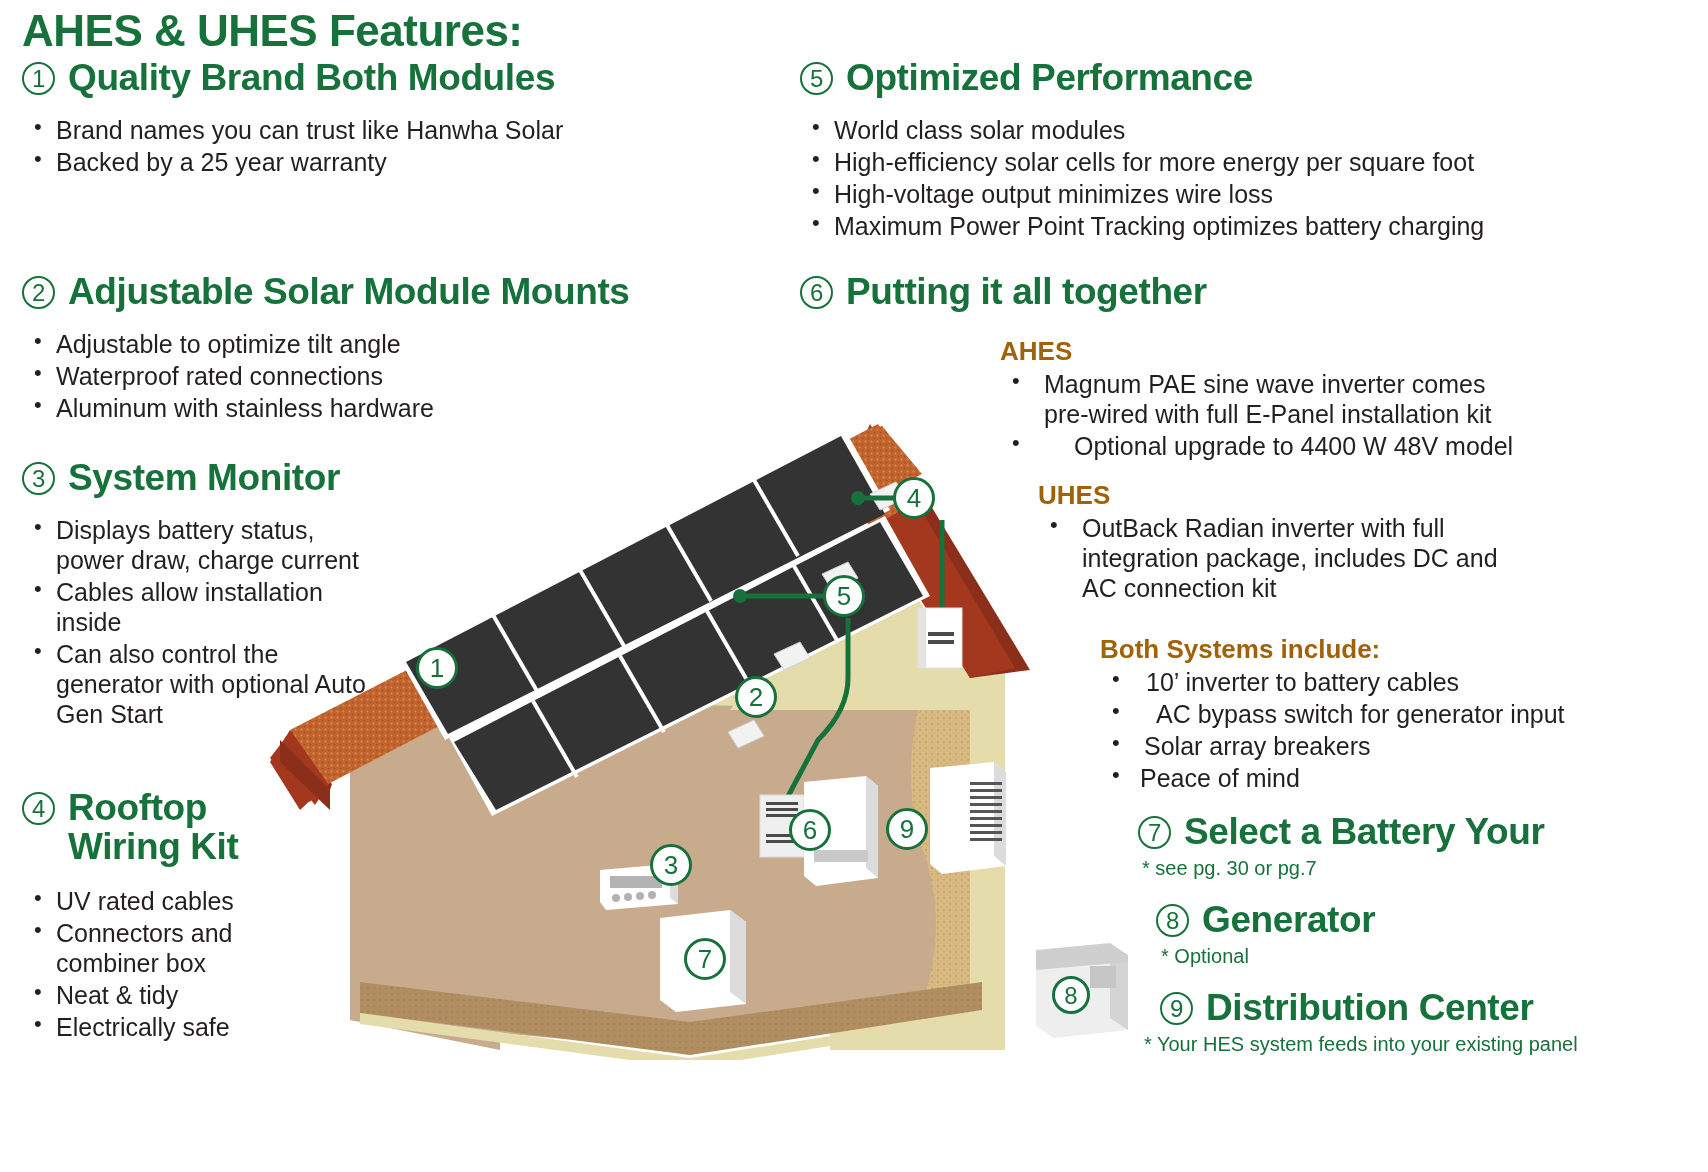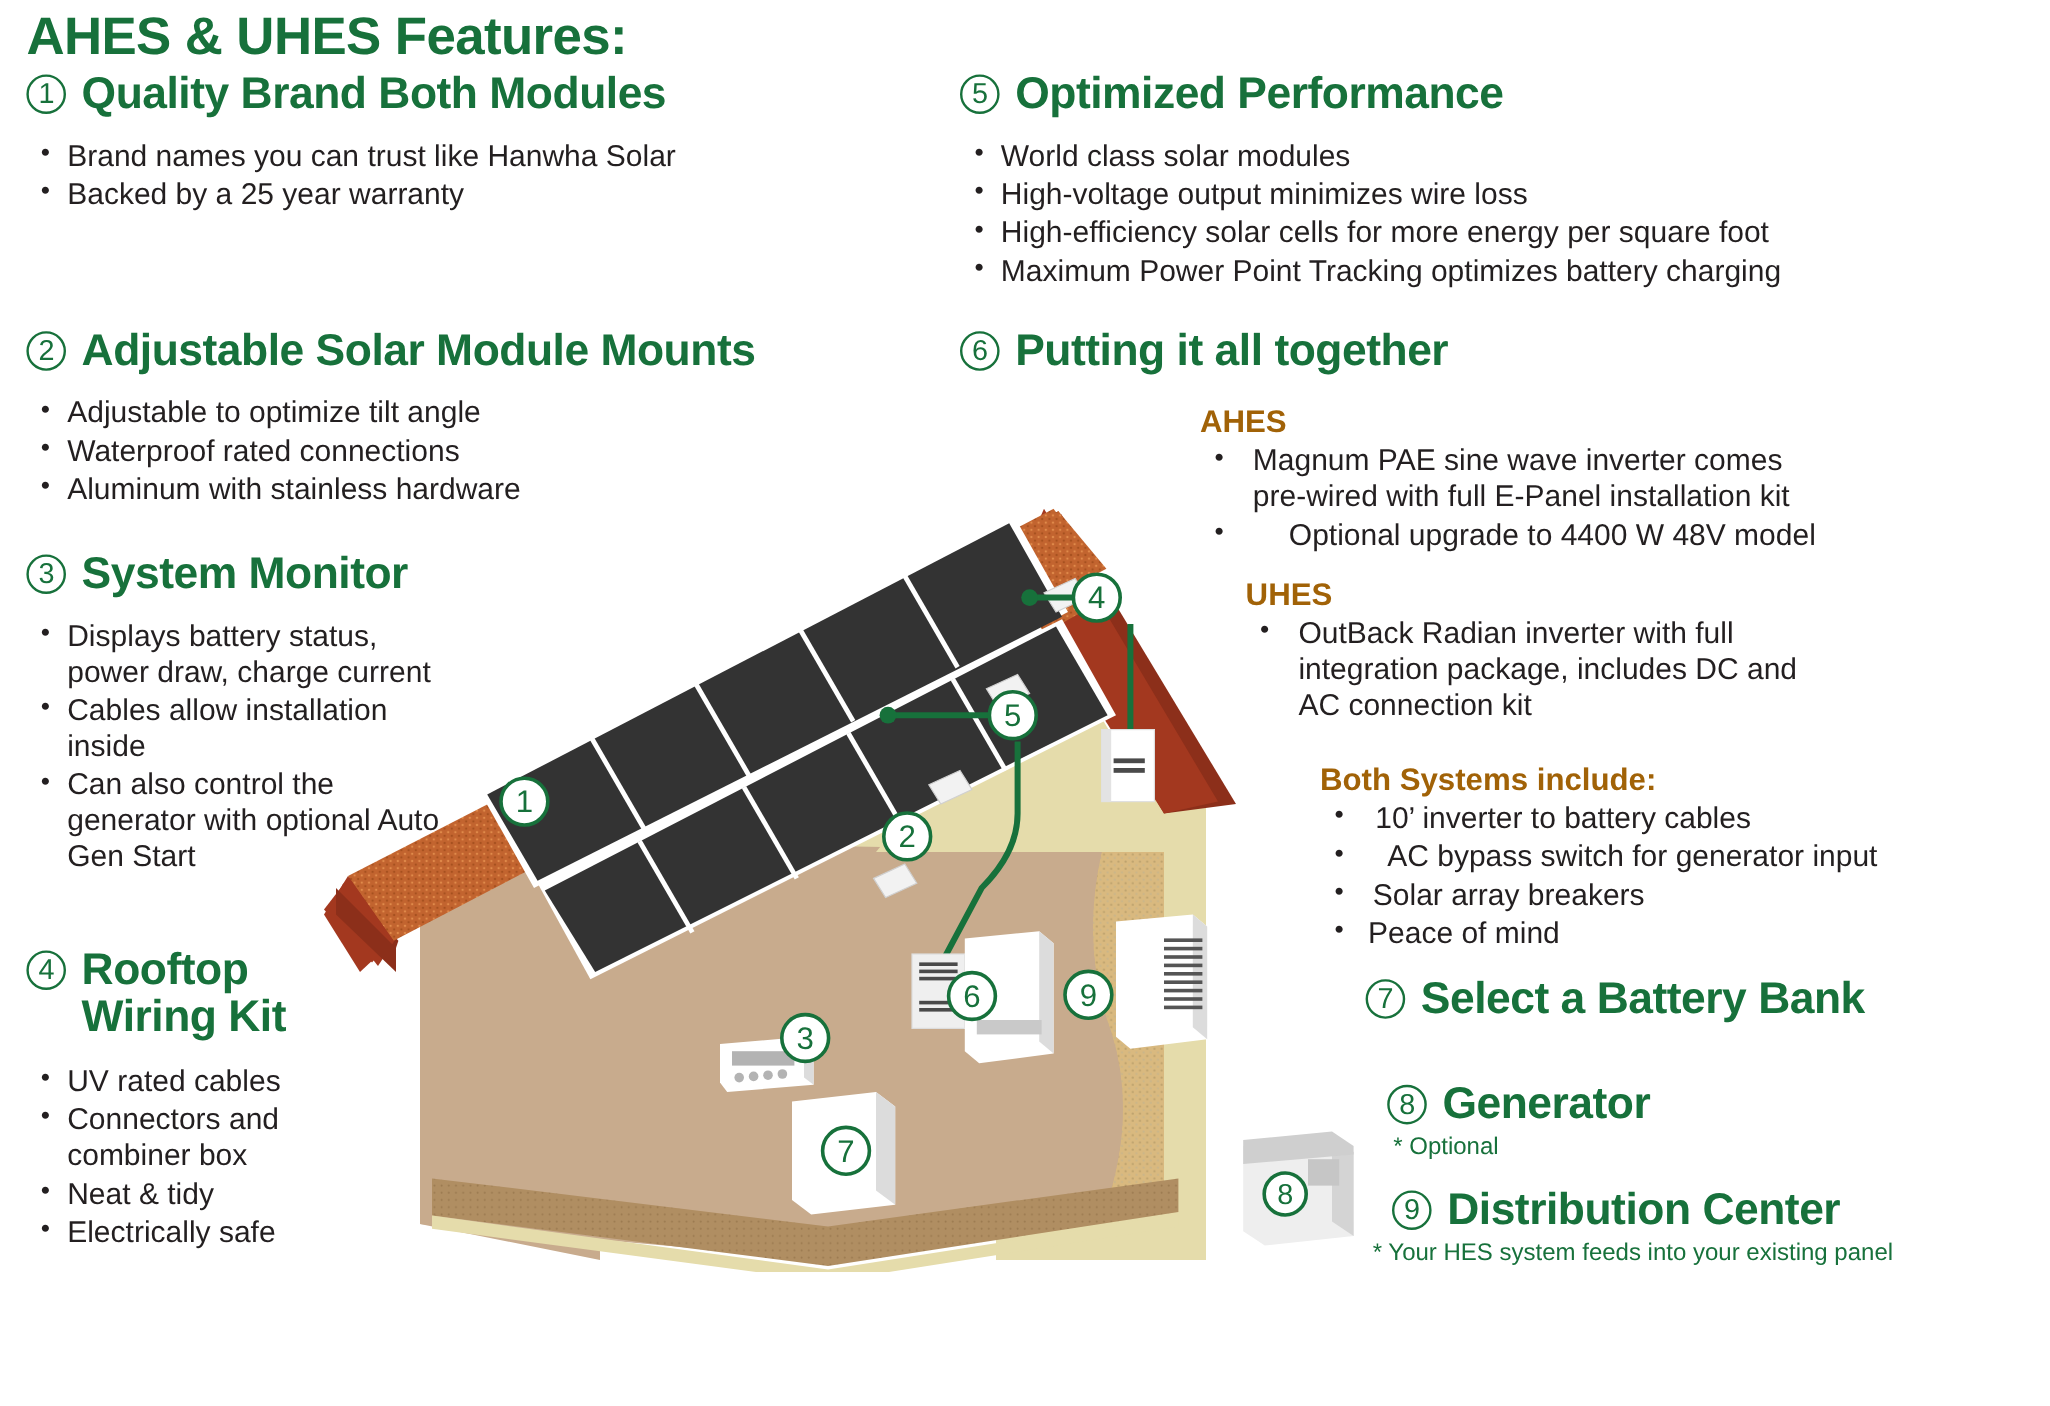--- a/index.html
+++ b/index.html
@@ -168,22 +168,22 @@
   </ul>
 </div>
 
 <div class="blk" id="sec5">
   <div class="sec-title">
     <span class="circnum">5</span>
     <span>Optimized Performance</span>
   </div>
   <ul class="bullets" style="margin-top:18px">
     <li>World class solar modules</li>
+    <li>High-efficiency solar cells for more energy per square foot</li>
     <li>High-voltage output minimizes wire loss</li>
-    <li>High-efficiency solar cells for more energy per square foot</li>
     <li>Maximum Power Point Tracking optimizes battery charging</li>
   </ul>
 </div>
 
 <div class="blk" id="sec6">
   <div class="sec-title">
     <span class="circnum">6</span>
     <span>Putting it all together</span>
   </div>
 </div>
@@ -209,22 +209,23 @@
     <li style="padding-left:46px">10’ inverter to battery cables</li>
     <li style="padding-left:56px">AC bypass switch for generator input</li>
     <li style="padding-left:44px">Solar array breakers</li>
     <li style="padding-left:40px">Peace of mind</li>
   </ul>
 </div>
 
 <div class="blk" id="sec7">
   <div class="sec-title">
     <span class="circnum">7</span>
-    <span>Select a Battery Bank</span>
-  </div>
+    <span>Select a Battery Your</span>
+  </div>
+  <div class="note" style="margin-top:6px;margin-left:4px">* see pg. 30 or pg.7</div>
 </div>
 
 <div class="blk" id="sec8">
   <div class="sec-title" style="margin-left:18px">
     <span class="circnum">8</span>
     <span>Generator</span>
   </div>
   <div class="note" style="margin-top:6px;margin-left:23px">* Optional</div>
 </div>
 

